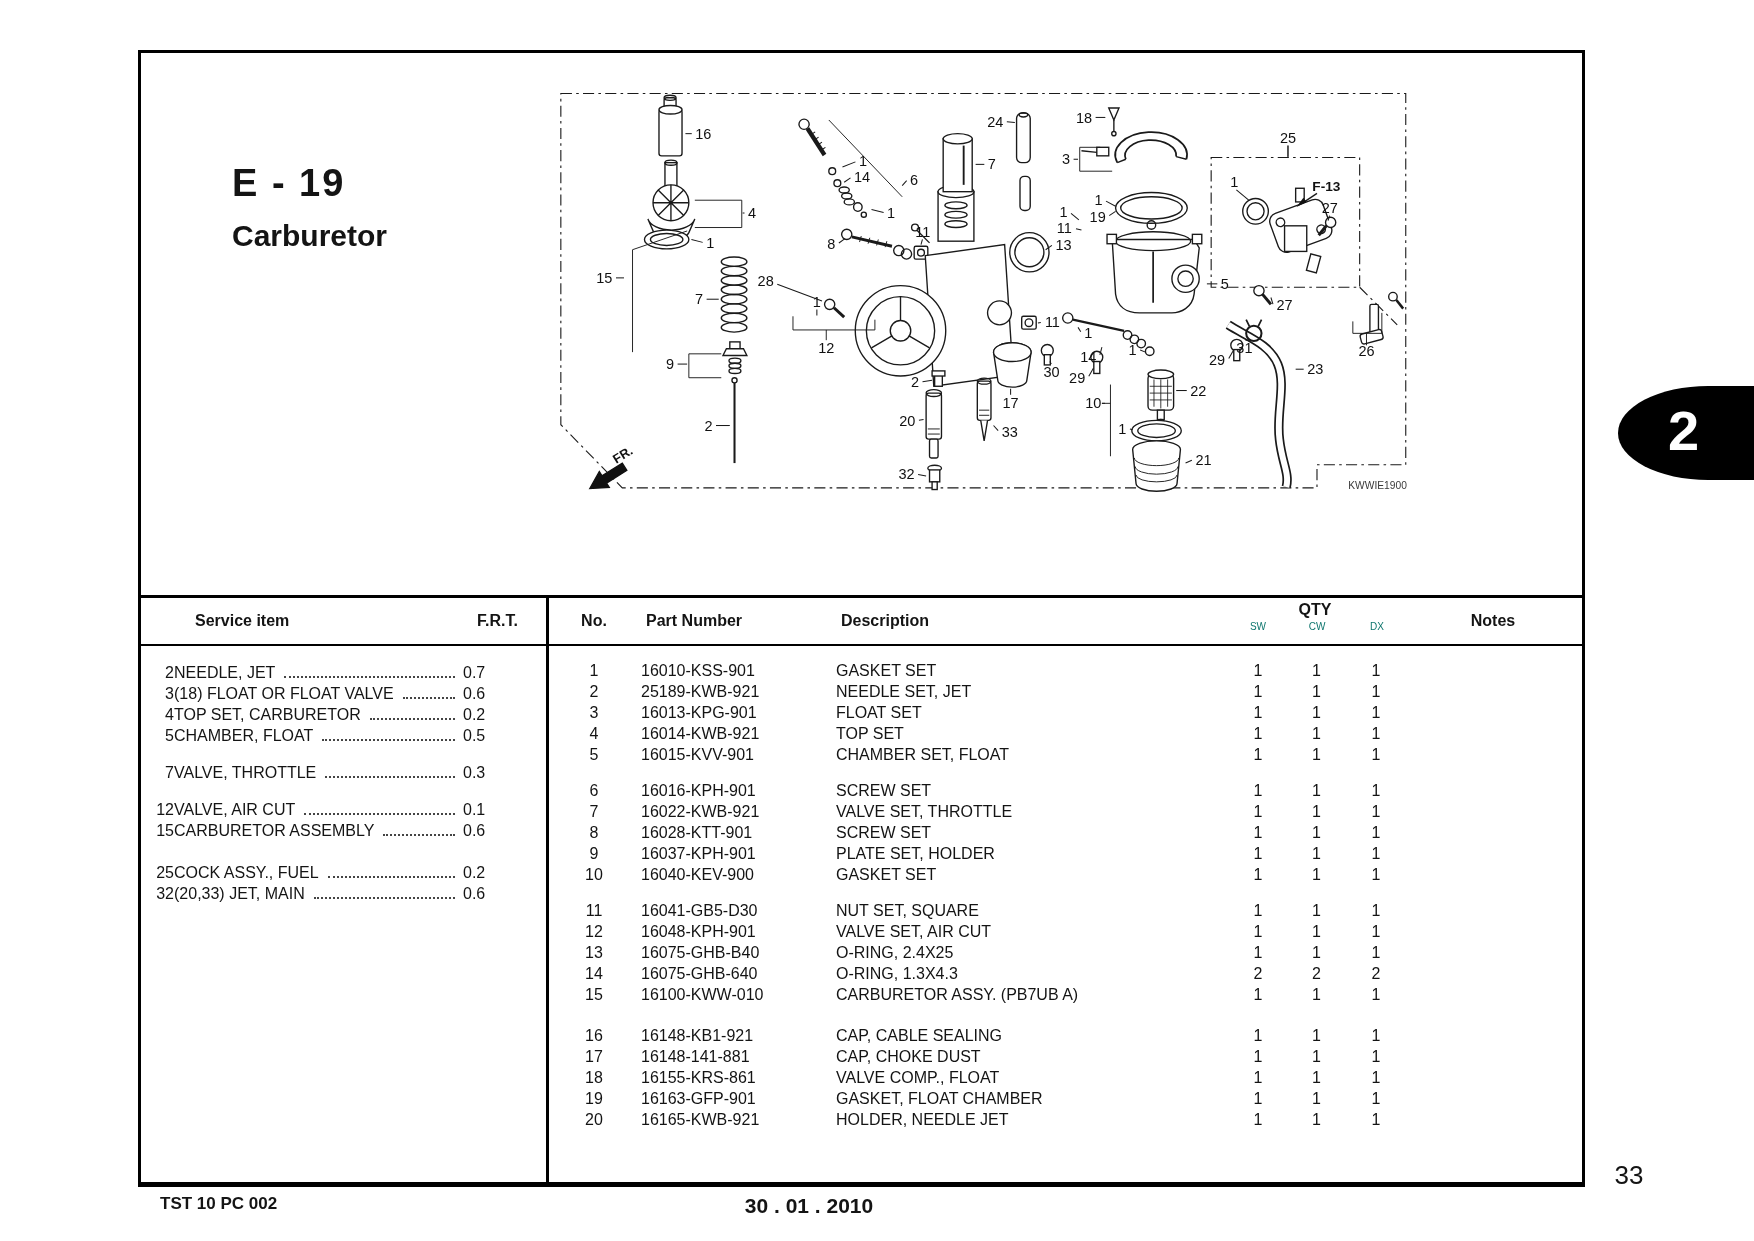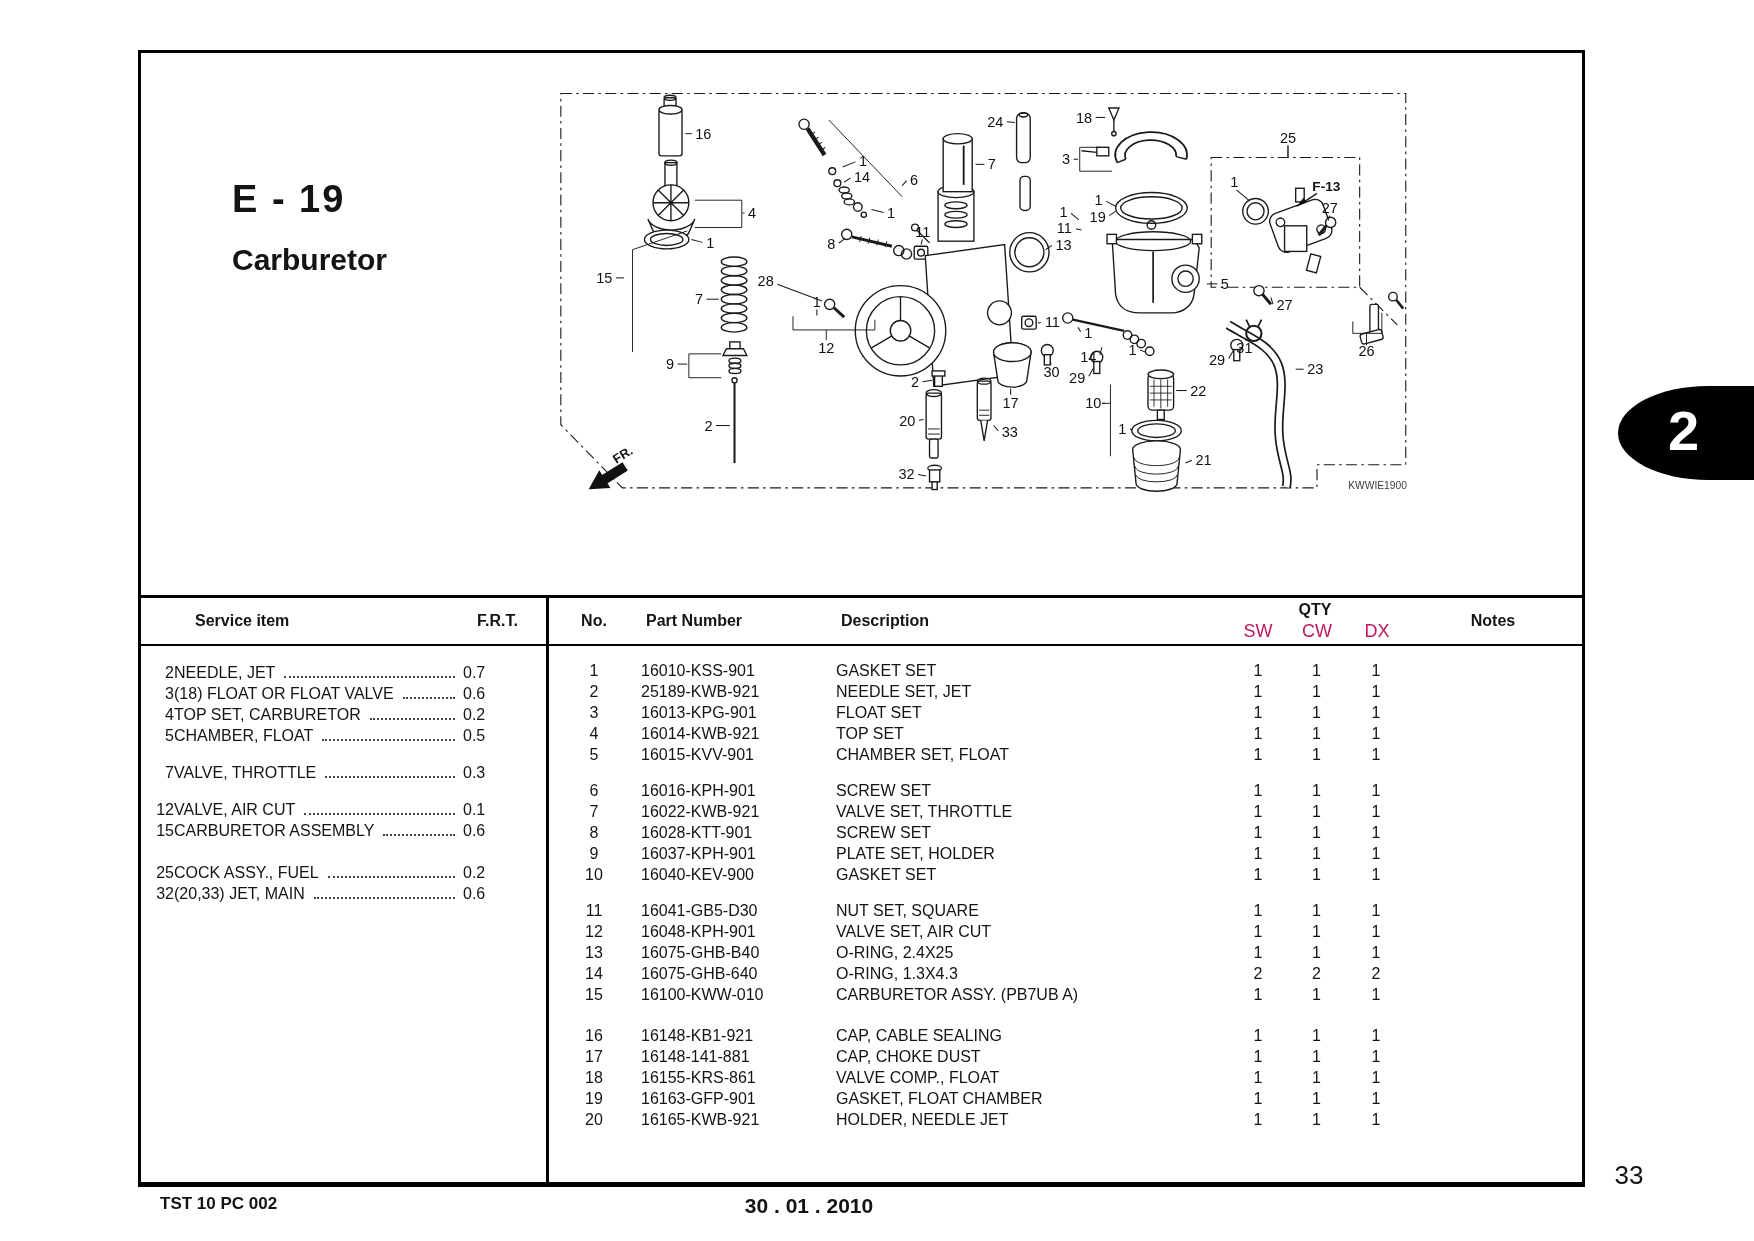--- a/index.html
+++ b/index.html
@@ -1,29 +1,29 @@
 <!DOCTYPE html>
 <html><head>
 <meta charset="utf-8">
 <style>
   html,body{margin:0;padding:0;}
   body{width:1754px;height:1241px;position:relative;overflow:hidden;background:#fff;
        font-family:"Liberation Sans",sans-serif;color:#141414;}
   .main-box{position:absolute;left:138px;top:50px;width:1447px;height:1137px;
             border:3px solid #000;border-bottom-width:5px;box-sizing:border-box;background:#fff;}
-  .title-block{position:absolute;left:232px;top:178px;}
+  .title-block{position:absolute;left:232px;top:162px;}
   .sec-code{font-size:38px;font-weight:bold;letter-spacing:2px;}
-  .sec-title{font-size:30px;font-weight:bold;margin-top:22px;}
+  .sec-title{font-size:30px;font-weight:bold;margin-top:14px;}
   
   .tables-top-line{position:absolute;left:138px;top:595px;width:1447px;height:3px;background:#000;}
   .header-underline{position:absolute;left:138px;top:644px;width:1447px;height:2px;background:#000;}
   .v-divider{position:absolute;left:546px;top:595px;width:3px;height:589px;background:#000;}
   .th{position:absolute;font-size:16px;font-weight:bold;white-space:nowrap;}
   .th.center{transform:translateX(-50%);}
-  .th.light{font-weight:normal;font-size:18px;color:#be185d;}
+  .th.light{font-weight:normal;font-size:10px;color:#0f766e;}
   
   #service-rows{position:absolute;left:138px;top:662px;width:409px;}
   .srow{display:flex;align-items:flex-end;height:21px;line-height:20px;font-size:16px;}
   .srow .sno{width:36px;text-align:right;flex:none;}
   .srow .snm{white-space:nowrap;flex:none;}
   .srow .ldr{flex:1;border-bottom:2px dotted #444;margin:0 8px 5px 9px;height:1px;}
   .srow .sfrt{width:54px;text-align:left;margin-right:30px;flex:none;}
   
   #parts-rows{position:absolute;left:547px;top:660px;width:1036px;}
   .prow{display:grid;grid-template-columns:94px 195px 393px 58px 59px 60px 1fr;

